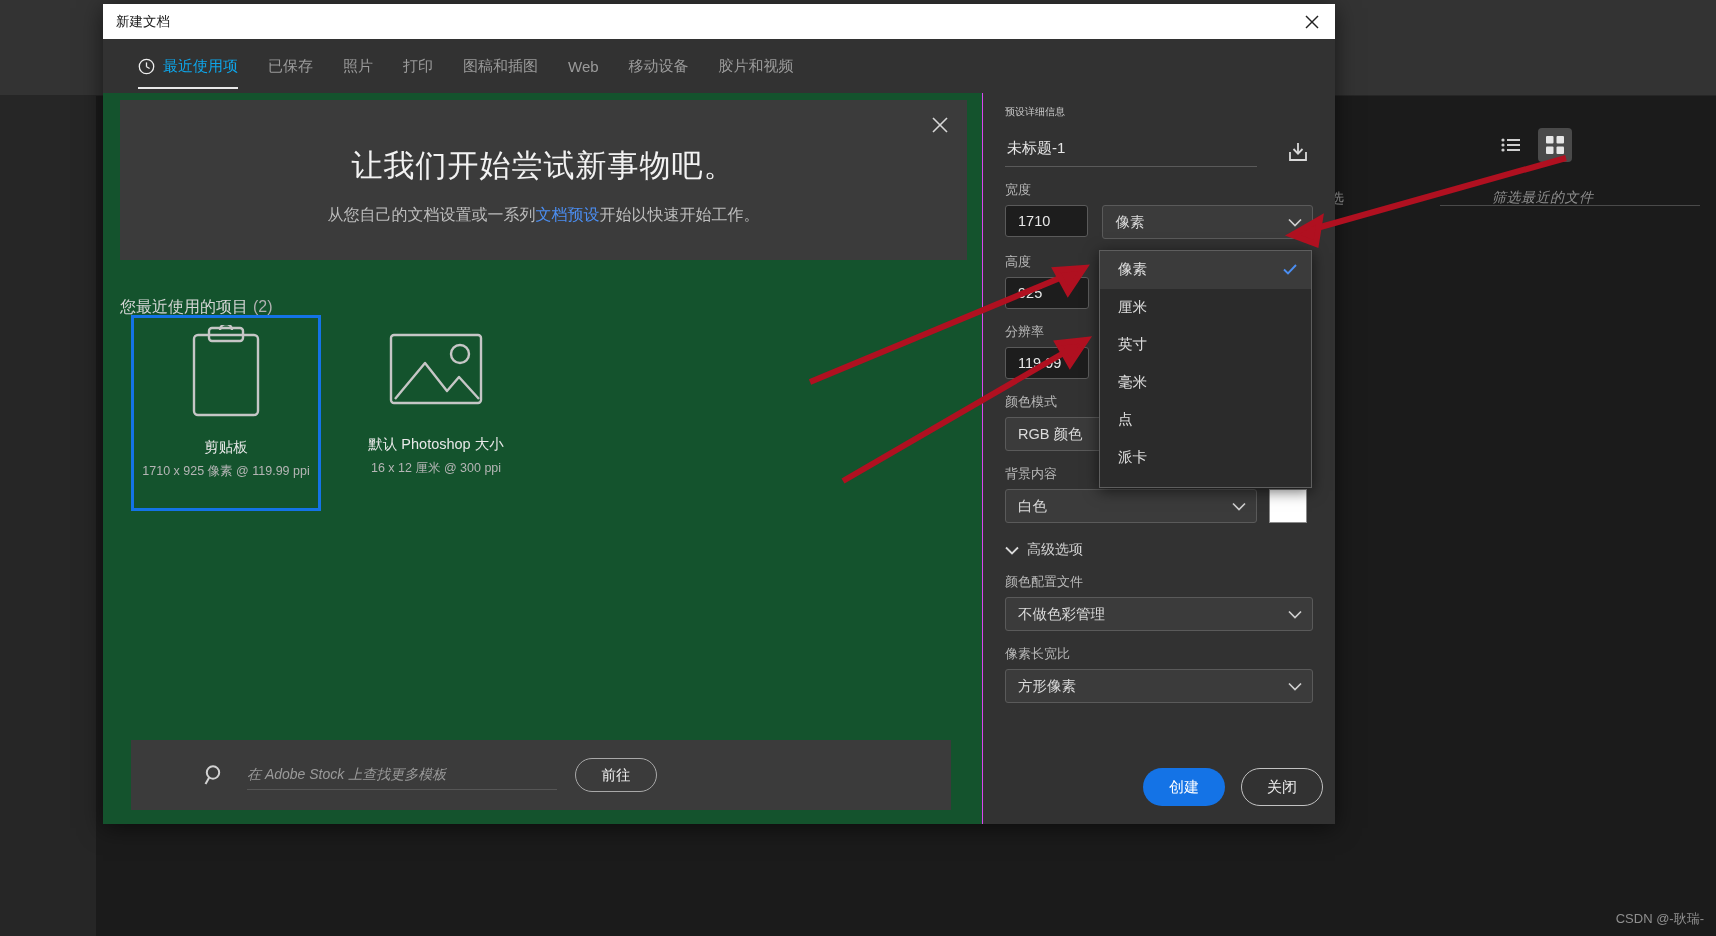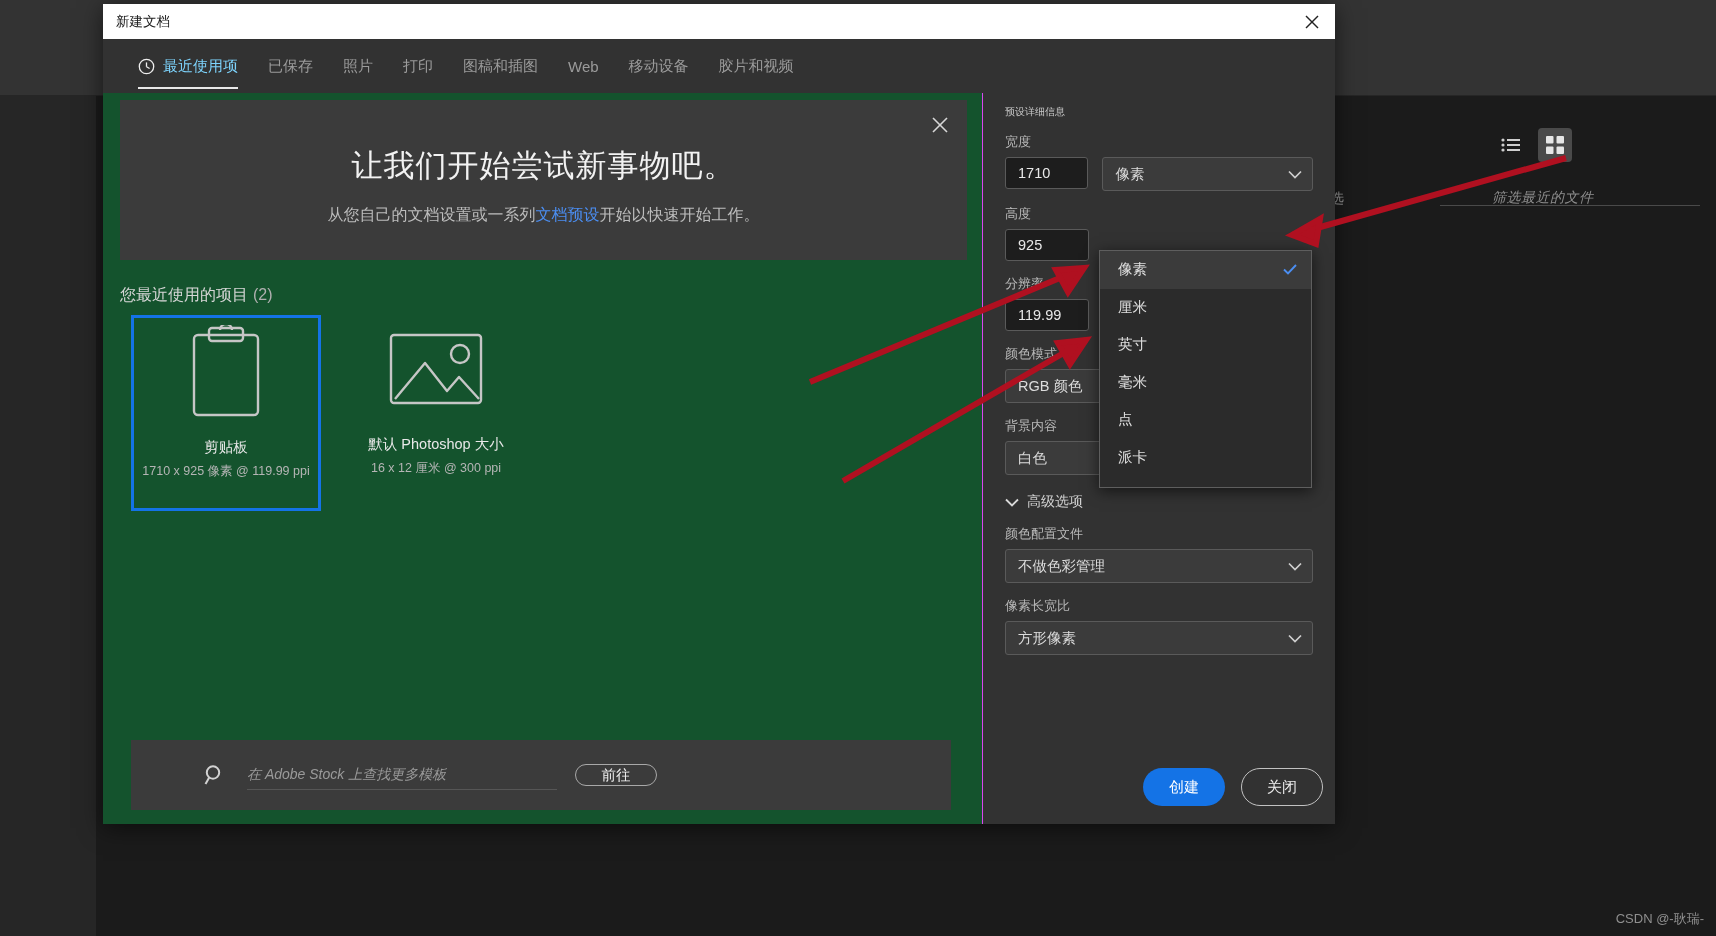--- a/index.html
+++ b/index.html
@@ -64,21 +64,21 @@
 
   
   .tabbar {
     height: 54px; position: relative; display: flex; align-items: center;
     padding-left: 20px; background: #323232; flex: 0 0 54px;
   }
   .tab {
     position: relative; height: 54px; display: flex; align-items: center;
     padding: 0 15px; font-size: 15px; color: #9b9b9b; cursor: pointer; white-space: nowrap;
   }
-  .tab.active { color: #7dd3fc; }
+  .tab.active { color: #0ea5e9; }
   .tab.active::after {
     content: ""; position: absolute; left: 15px; right: 15px; bottom: 4px;
     height: 2px; background: #e8e8e8;
   }
   .tab .clock { margin-right: 8px; display: inline-flex; }
 
   .content-wrap { flex: 1; display: flex; min-height: 0; }
 
   
   .left-col {
@@ -97,21 +97,21 @@
     position: absolute; left: 0; right: 0; top: 45px; text-align: center;
     font-size: 31px; color: #f2f2f2; font-weight: normal; letter-spacing: 1px;
   }
   .banner-sub {
     position: absolute; left: 0; right: 0; top: 105px; text-align: center;
     font-size: 16px; color: #bdbdbd;
   }
   .banner-sub a { color: #4b8ef2; text-decoration: none; }
 
   .recent-head {
-    position: absolute; left: 17px; top: 192px; font-size: 16px; color: #d6d6d6;
+    position: absolute; left: 17px; top: 204px; font-size: 16px; color: #d6d6d6;
   }
   .recent-head .count { color: #b0b0b0; margin-left: 5px; }
 
   .cards { position: absolute; left: 28px; top: 222px; display: flex; gap: 20px; }
   .card {
     width: 190px; height: 196px; position: relative; cursor: pointer;
     display: flex; flex-direction: column; align-items: center; justify-content: flex-start;
   }
   .card.selected { border: 3px solid #1473e6; }
   .card-icon { height: 108px; display: flex; align-items: center; justify-content: center; }
@@ -123,21 +123,21 @@
     position: absolute; left: 28px; bottom: 14px; width: 820px; height: 70px;
     background: #3b3b3b; display: flex; align-items: center;
   }
   .stock-icon { margin-left: 72px; display: flex; align-items: center; }
   .stock-input {
     margin-left: 20px; width: 310px; height: 30px;
     border-bottom: 1px solid #565656; display: flex; align-items: flex-end;
   }
   .stock-input span { font-size: 14px; color: #9a9a9a; font-style: italic; padding-bottom: 5px; }
   .goto-btn {
-    margin-left: 18px; width: 82px; height: 22px; border: 1px solid #a8a8a8;
+    margin-left: 18px; width: 82px; height: 34px; border: 1px solid #a8a8a8;
     border-radius: 17px; color: #ededed; font-size: 14.5px;
     display: flex; align-items: center; justify-content: center; cursor: pointer;
   }
 
   
   .right-col {
     width: 352px; position: relative; background: #323232; padding: 0 22px;
   }
   .panel-head { margin-top: 12px; font-size: 10px; color: #c9c9c9; }
   .name-row {
@@ -347,20 +347,30 @@
               <span>前往</span>
             </div>
           </div>
 
         </div>
 
         <div class="right-col">
 
           <div class="panel-head">预设详细信息</div>
 
+          <div class="name-row">
+            <div class="name-field">未标题-1</div>
+            <div class="export-icon">
+              <svg width="22" height="22" viewBox="0 0 22 22">
+                <path d="M11 2 L11 12" stroke="#dadada" stroke-width="1.8"></path>
+                <path d="M6.5 8 L11 12.6 L15.5 8" fill="none" stroke="#dadada" stroke-width="1.8"></path>
+                <path d="M3 11 L3 19 L19 19 L19 11" fill="none" stroke="#dadada" stroke-width="1.8"></path>
+              </svg>
+            </div>
+          </div>
 
           <div class="flabel">宽度</div>
           <div class="frow">
             <div class="num-input">1710</div>
             <div class="sel-box sel-unit">
               <span>像素</span>
               <span class="chev">
                 <svg width="14" height="9" viewBox="0 0 14 9">
                     <path d="M1 1.5 L7 7.5 L13 1.5" fill="none" stroke="#cfcfcf" stroke-width="1.7"></path>
                   </svg>

